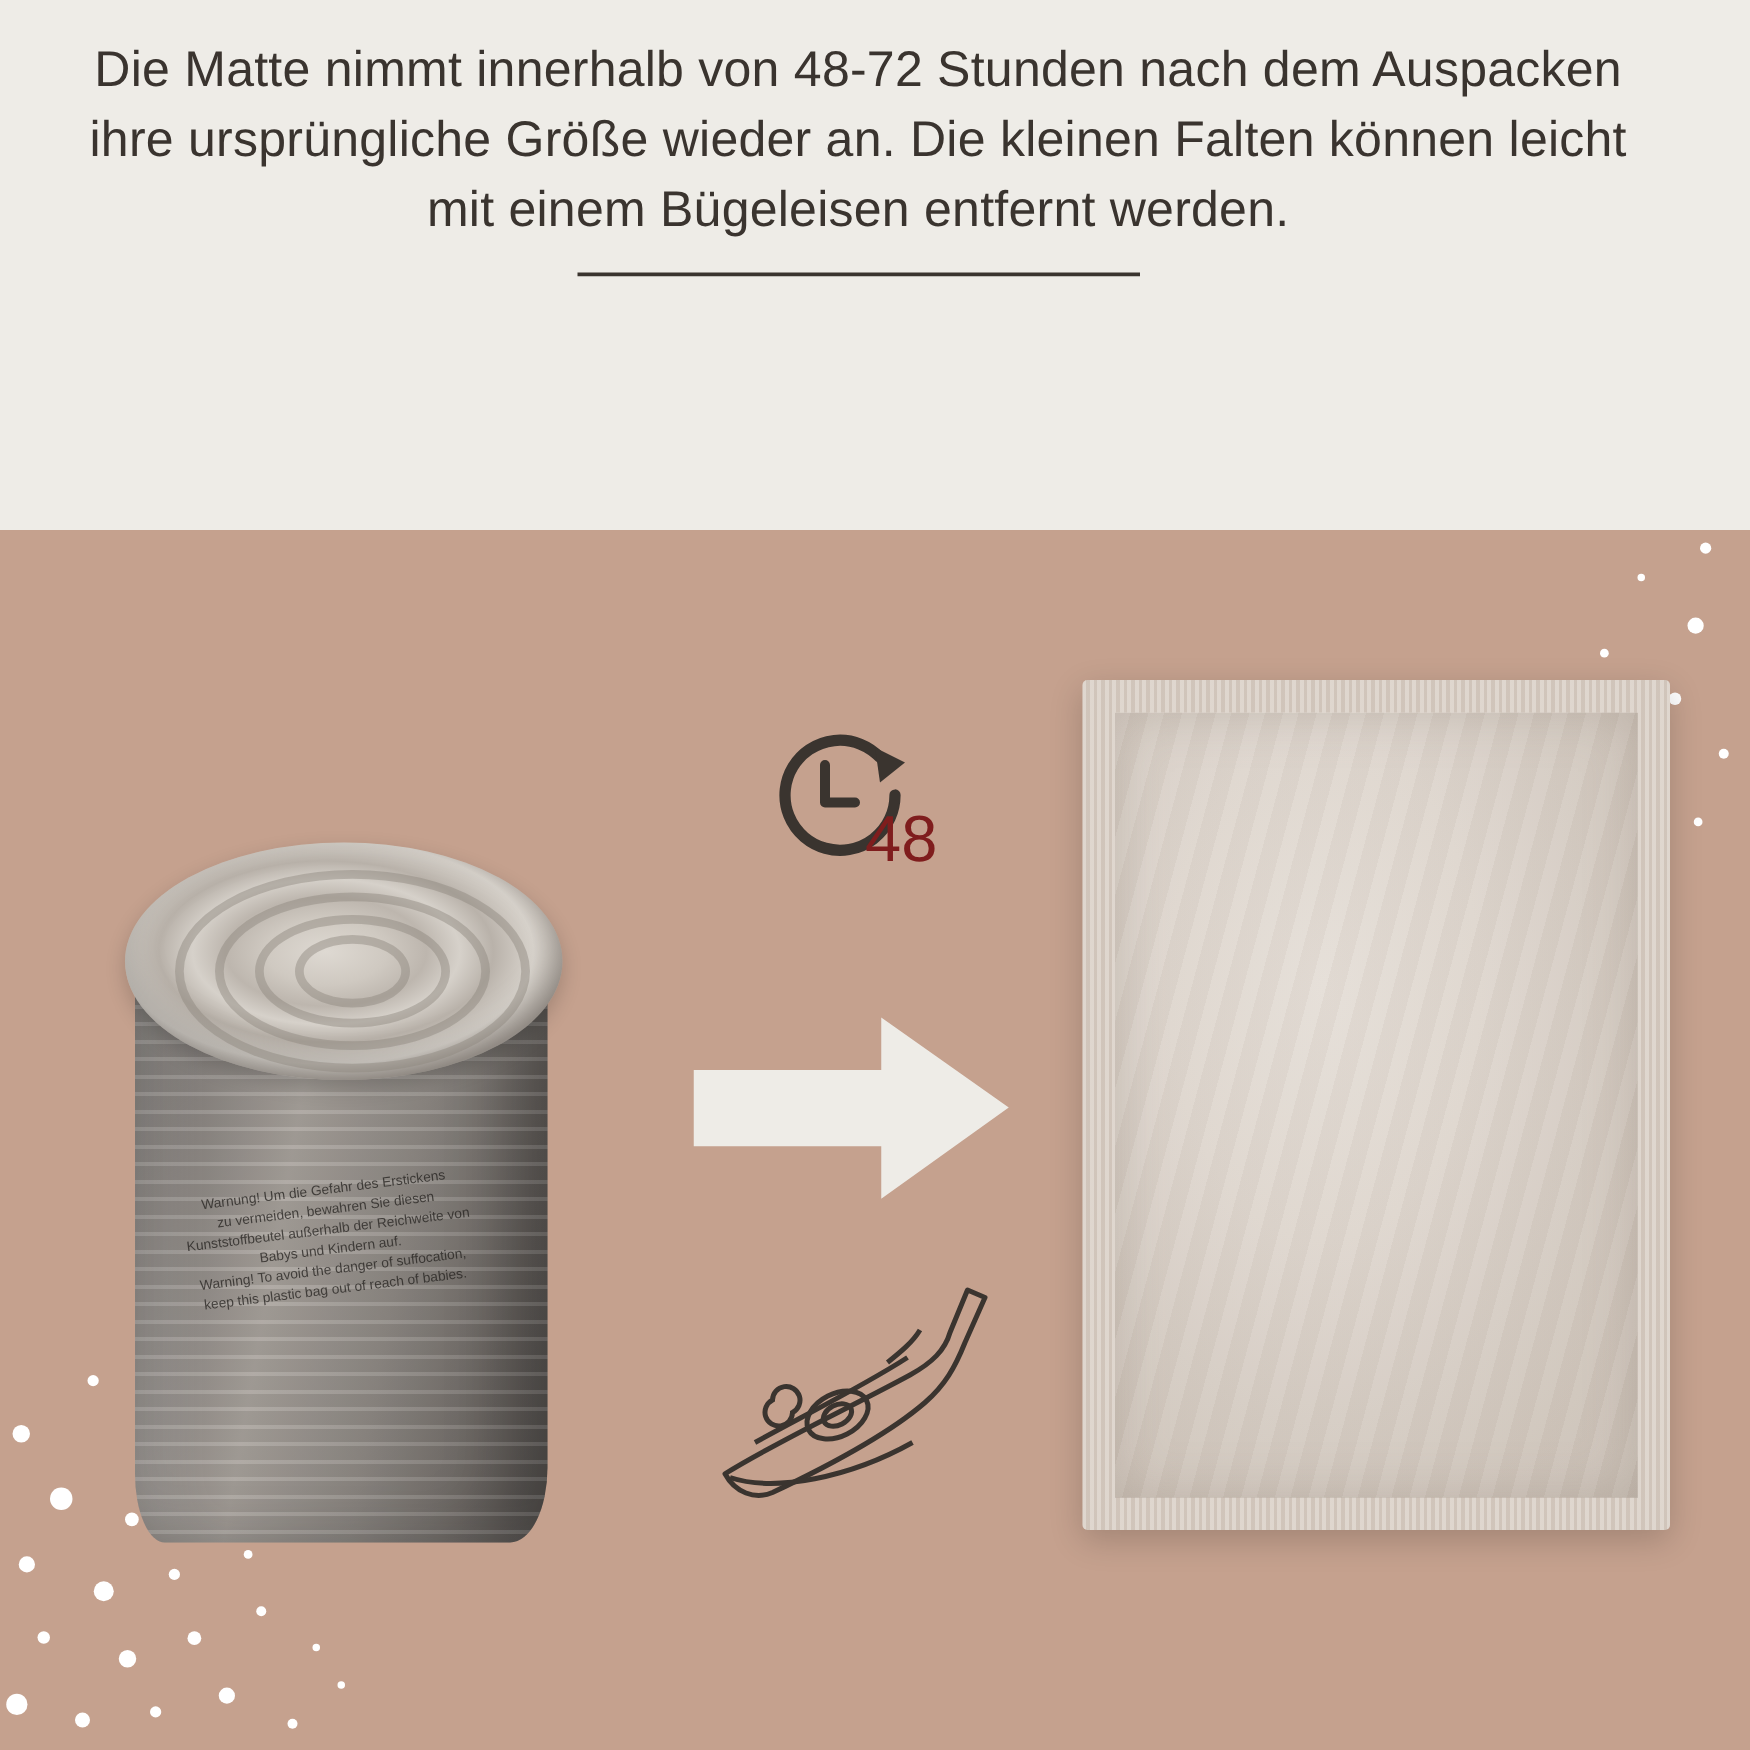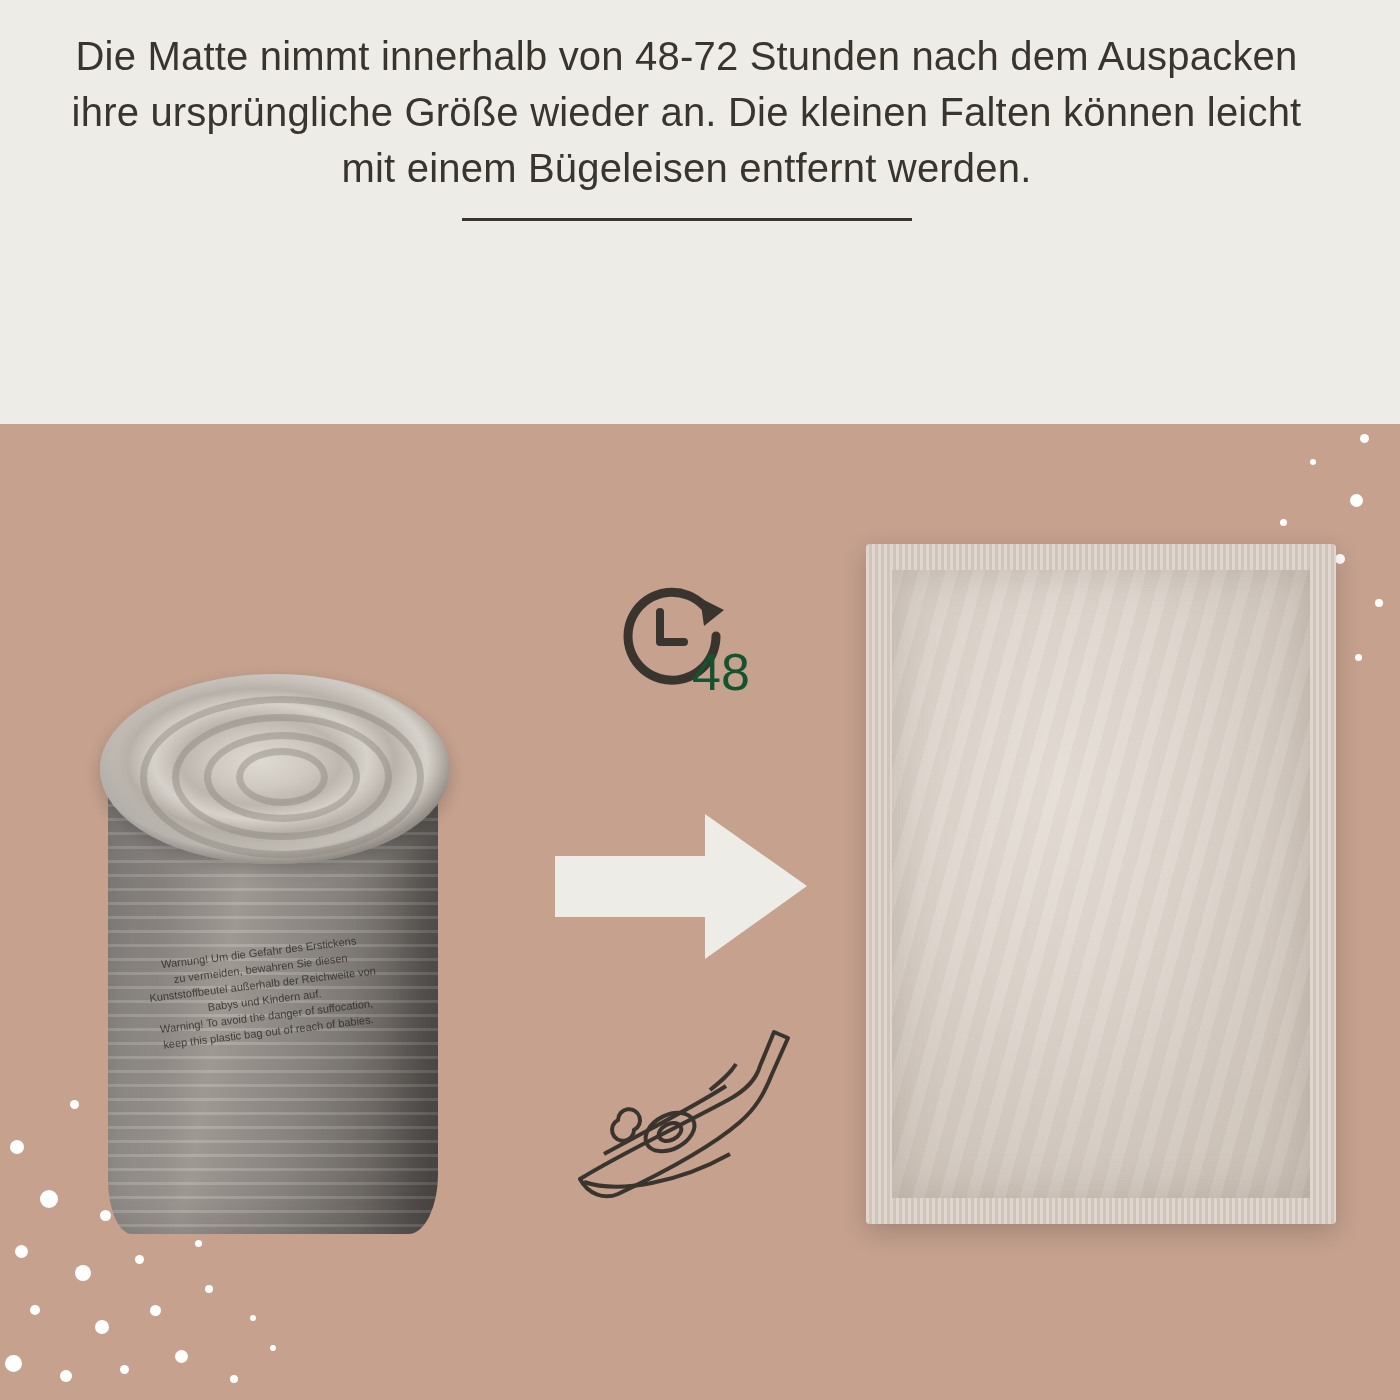--- a/index.html
+++ b/index.html
@@ -144,21 +144,21 @@
     left: 600px;
     top: 160px;
     width: 180px;
     height: 130px;
   }
   .clock-num {
     position: absolute;
     left: 92px;
     top: 58px;
     font-size: 52px;
-    color: #14532d;
+    color: #7f1d1d;
     font-family: "Liberation Sans", sans-serif;
   }
 
   
   .arrow {
     position: absolute;
     left: 545px;
     top: 380px;
     width: 270px;
     height: 165px;

